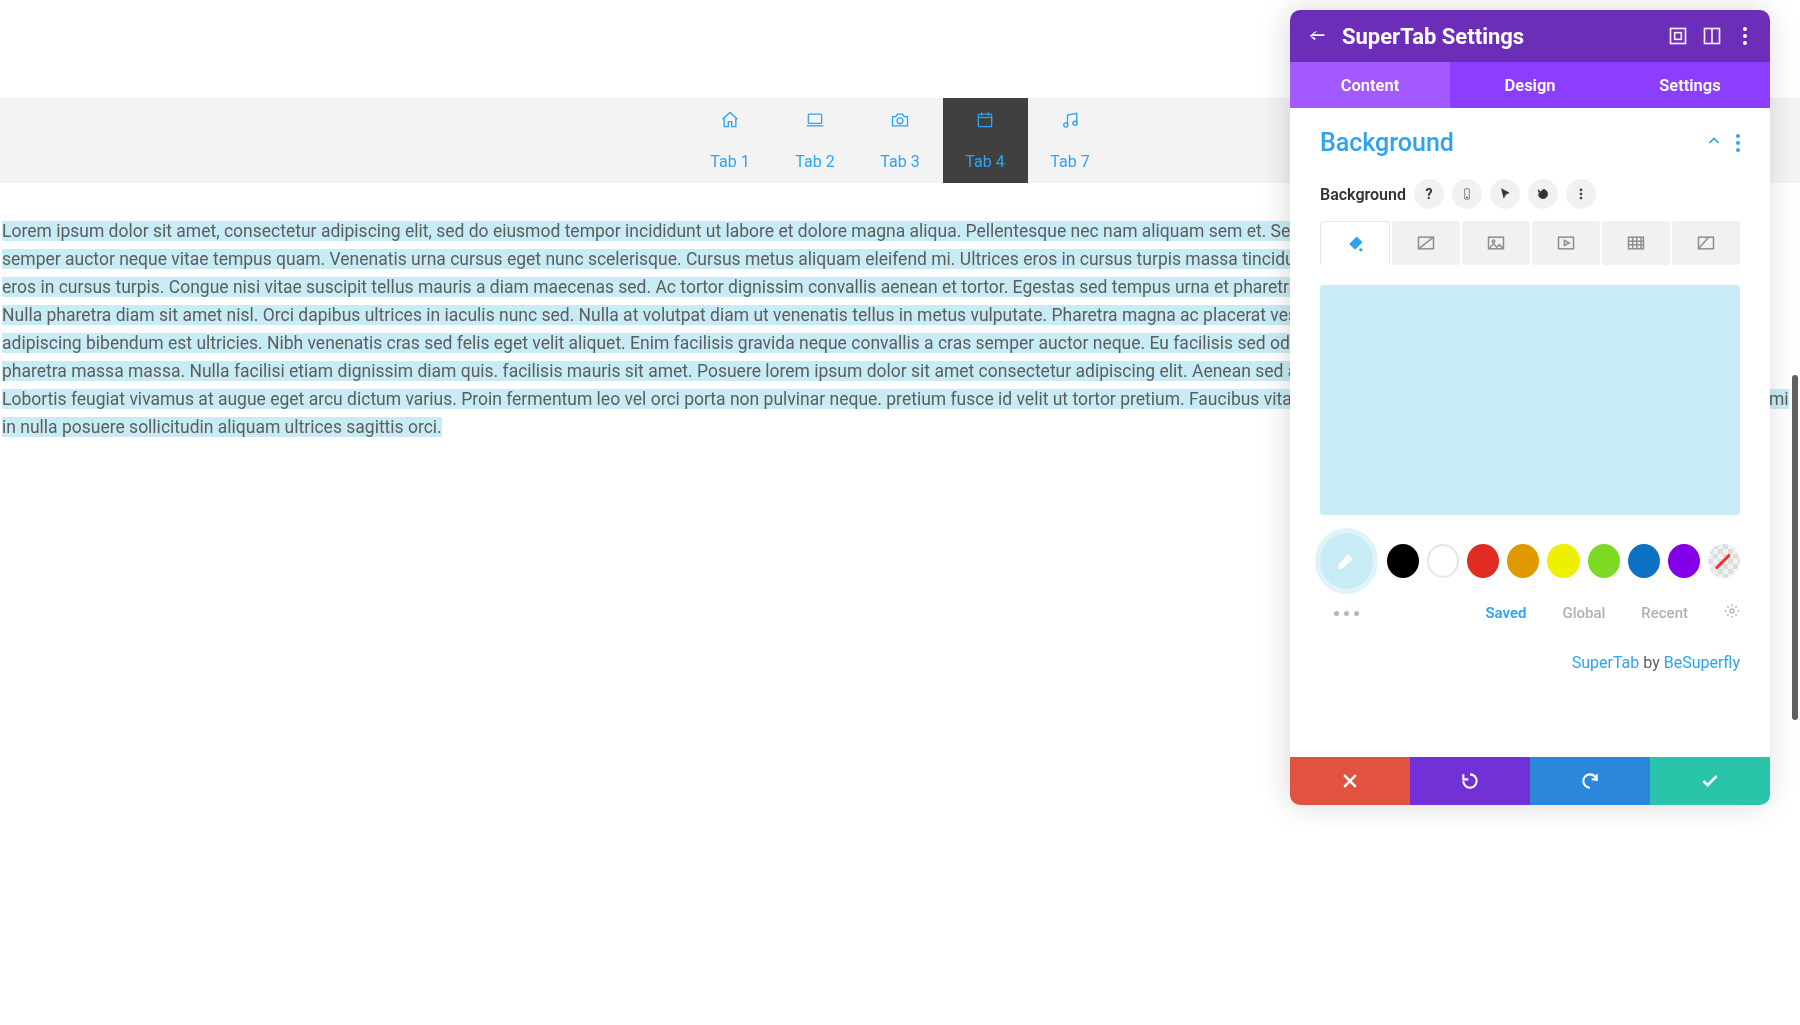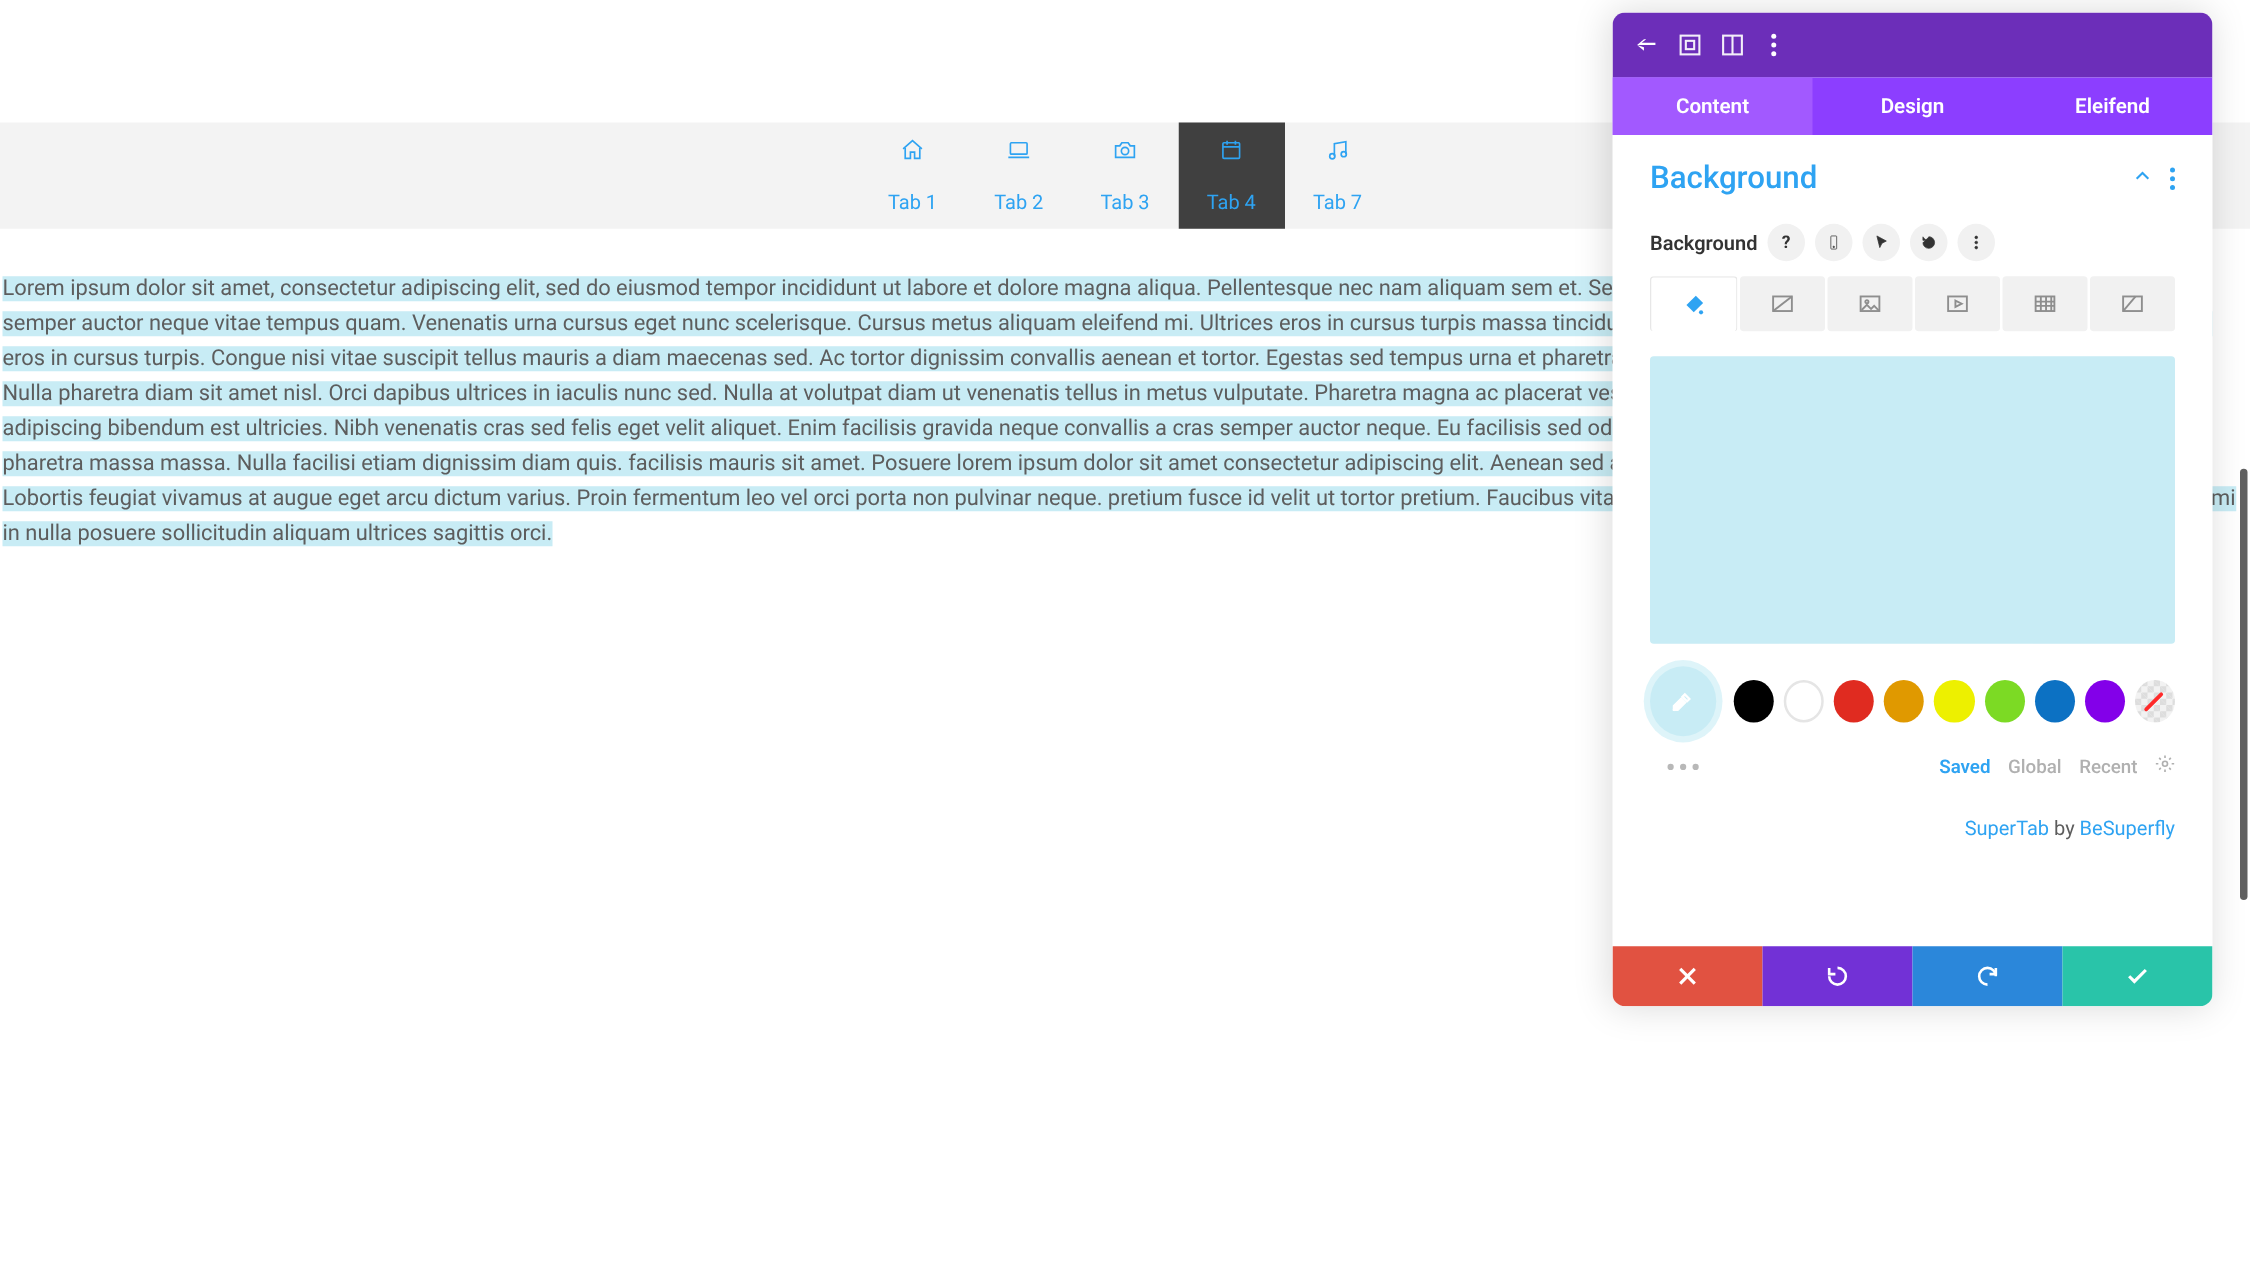--- a/index.html
+++ b/index.html
@@ -57,21 +57,21 @@
     .color-preview { width: 100%; height: 230px; border-radius: 3px; margin-bottom: 18px; }
 
     .swatches { display: flex; align-items: center; gap: 8px; margin-bottom: 14px;}
     .swatch { width: 34px; height: 34px; border-radius: 50%; }
     .swatch.eyedrop { width:56px;height:56px;border-radius:50%; background:#c8ecf5; display:flex;align-items:center;justify-content:center; box-shadow:0 0 0 5px rgba(200,236,245,0.6); margin-right: 6px;}
     .swatch.eyedrop svg{width:22px;height:22px;stroke:#fff;fill:#fff;}
     .swatch.outline { border: 2px solid #e5e5e5; }
     .swatch.diag { position:relative; background: #f2f2f2; background-image: linear-gradient(45deg,#ddd 25%,transparent 25%,transparent 75%,#ddd 75%),linear-gradient(45deg,#ddd 25%,transparent 25%,transparent 75%,#ddd 75%);background-size:10px 10px;background-position:0 0,5px 5px;}
     .swatch.diag::after{content:"";position:absolute;left:6px;right:6px;top:50%;height:3px;background:#ff2a2a;transform:rotate(-45deg) translateY(-50%);border-radius:2px;}
 
-    .swatch-actions { display:flex; align-items:center; gap:14px; padding-left: 14px; font-size:15px;}
+    .swatch-actions { display:flex; align-items:center; gap:36px; padding-left: 14px; font-size:15px;}
     .dots3 { display:flex; gap:5px; }
     .dots3 i{width:5px;height:5px;background:#b8b8b8;border-radius:50%;}
     .link-saved{color:#2ea3f2;font-weight:600;margin-left:auto;}
     .link-muted{color:#b0b0b0;font-weight:500;}
     .gear-ico svg{width:16px;height:16px;stroke:#b0b0b0;fill:none;stroke-width:2;}
 
     .panel-scrollbar { position:absolute; right:2px; top:375px; width:6px; height:345px; background:#606060; border-radius:3px; }
 
     .credit { text-align:right; font-size:16px; padding: 30px 0 12px; }
     .credit a{color:#2ea3f2;text-decoration:none;}
@@ -133,39 +133,40 @@
     <span class="hl">Lorem ipsum dolor sit amet, consectetur adipiscing elit, sed do eiusmod tempor incididunt ut labore et dolore magna aliqua. Pellentesque nec nam aliquam sem et. Sed elementum tempus egestas sed. Neque convallis a cras semper auctor neque vitae tempus quam. Venenatis urna cursus eget nunc scelerisque. Cursus metus aliquam eleifend mi. Ultrices eros in cursus turpis massa tincidunt dui ut ornare. Ac placerat vestibulum lectus mauris ultrices eros in cursus turpis. Congue nisi vitae suscipit tellus mauris a diam maecenas sed. Ac tortor dignissim convallis aenean et tortor. Egestas sed tempus urna et pharetra pharetra massa massa. Enim neque volutpat ac tincidunt. Nulla pharetra diam sit amet nisl. Orci dapibus ultrices in iaculis nunc sed. Nulla at volutpat diam ut venenatis tellus in metus vulputate. Pharetra magna ac placerat vestibulum lectus mauris ultrices eros in. Amet nisl suscipit adipiscing bibendum est ultricies. Nibh venenatis cras sed felis eget velit aliquet. Enim facilisis gravida neque convallis a cras semper auctor neque. Eu facilisis sed odio morbi quis. Turpis egestas sed tempus urna et pharetra pharetra massa massa. Nulla facilisi etiam dignissim diam quis. facilisis mauris sit amet. Posuere lorem ipsum dolor sit amet consectetur adipiscing elit. Aenean sed adipiscing diam donec adipiscing tristique risus nec feugiat. Lobortis feugiat vivamus at augue eget arcu dictum varius. Proin fermentum leo vel orci porta non pulvinar neque. pretium fusce id velit ut tortor pretium. Faucibus vitae aliquet nec ullamcorper sit amet risus nullam eget. Eleifend mi in nulla posuere sollicitudin aliquam ultrices sagittis orci.</span>
   </div>
 
   <div class="panel">
     <div class="panel-header">
       <div class="ph-row1">
         <span class="ph-back"><svg viewBox="0 0 24 24">
               <path d="M10 7l-6 5h16v-2H8l4-3z"></path>
               <path d="M4 12l6 5v-3" fill="#fff"></path>
             </svg></span>
+        <div class="ph-title">SuperTab Settings</div>
         <span class="ph-ico"><svg viewBox="0 0 24 24">
               <rect x="3" y="3" width="18" height="18"></rect>
               <rect x="8" y="8" width="8" height="8"></rect>
             </svg></span>
         <span class="ph-ico"><svg viewBox="0 0 24 24">
               <rect x="3" y="3" width="18" height="18"></rect>
               <path d="M12 3v18"></path>
             </svg></span>
         <span class="ph-more">
             <i></i>
             <i></i>
             <i></i>
           </span>
       </div>
     </div>
     <div class="panel-tabs">
       <div class="ptab active">Content</div>
       <div class="ptab">Design</div>
-      <div class="ptab">Eleifend</div>
+      <div class="ptab">Settings</div>
     </div>
 
     <div class="panel-body">
       <div class="section-head">
         <div class="section-title">Background</div>
         <span class="sec-caret"><svg viewBox="0 0 24 24">
               <path d="M5 15l7-7 7 7"></path>
             </svg></span>
         <span class="sec-more">
             <i></i>

